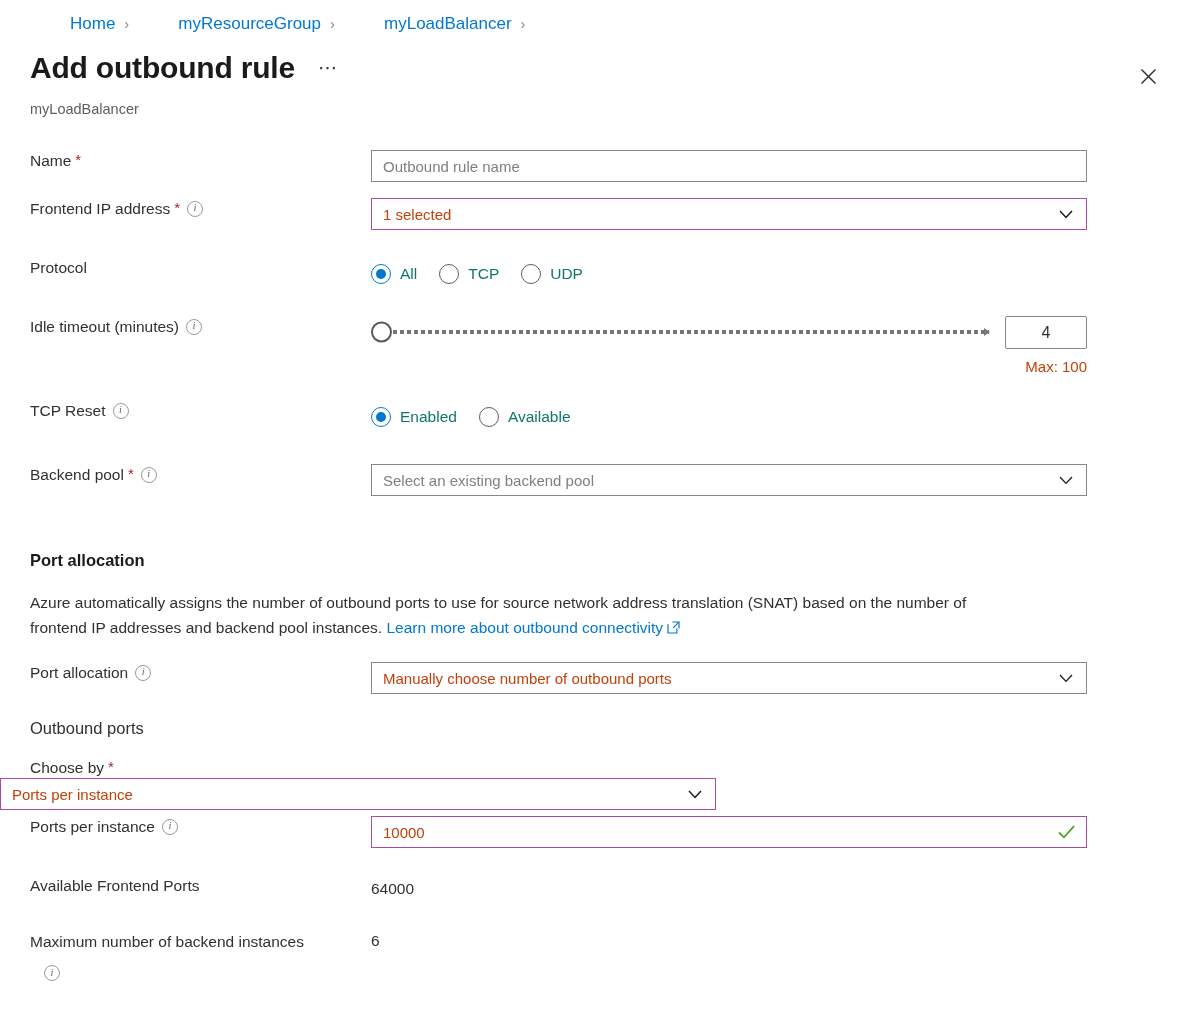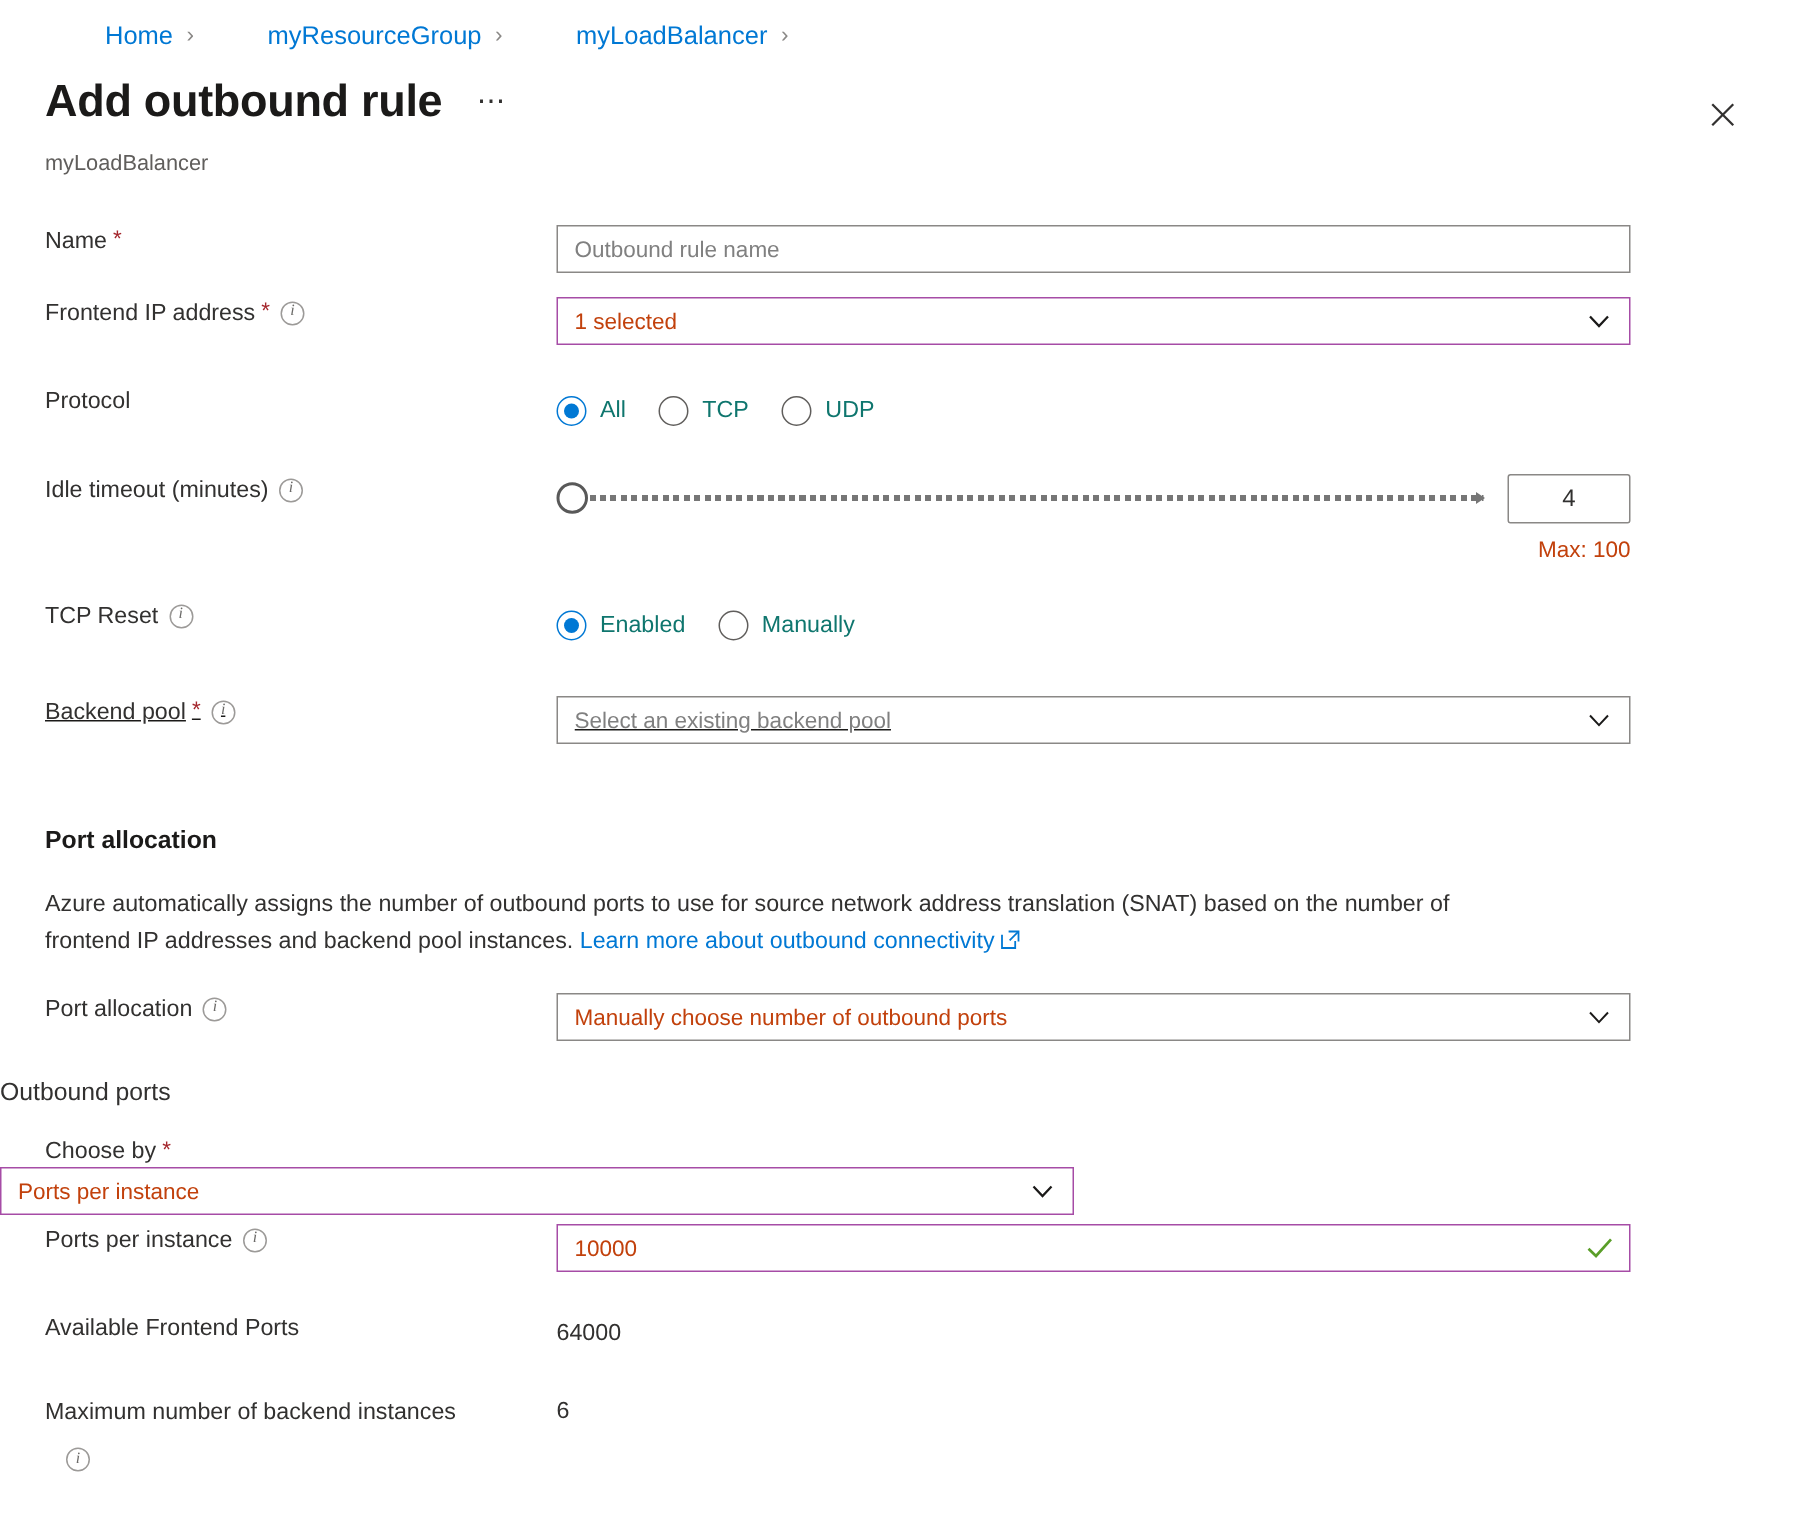--- a/index.html
+++ b/index.html
@@ -320,20 +320,21 @@
     cursor: pointer;
     white-space: nowrap;
   }
   .ext-ico {
     display: inline-block;
     margin-left: 4px;
     position: relative;
     top: 1px;
   }
   .sub-heading {
+    padding-left: 30px;
     font-size: 16.5px;
     color: #323130;
   }
   .static-val {
     font-size: 15.5px;
     color: #323130;
     padding-top: 3px;
     line-height: 21px;
   }
 </style>
@@ -449,27 +450,27 @@
         </span>
     </div>
     <div class="ctrl-col">
       <div class="radio-group">
         <div class="radio-item">
           <span class="radio-dot on"></span>
           <span>Enabled</span>
         </div>
         <div class="radio-item">
           <span class="radio-dot"></span>
-          <span>Manually</span>
-        </div>
-      </div>
-    </div>
-  </div>
-
-  <div class="row" style="height:70px;text-decoration:underline;">
+          <span>Available</span>
+        </div>
+      </div>
+    </div>
+  </div>
+
+  <div class="row" style="height:70px;">
     <div class="label-col">
       <span class="label-text">Backend pool</span>
       <span class="req-star">*</span>
       <span class="info-icon">
           <span>i</span>
         </span>
     </div>
     <div class="ctrl-col">
       <div class="field dropdown" style="width:716px;">
         <span class="ph grow">Select an existing backend pool</span>

